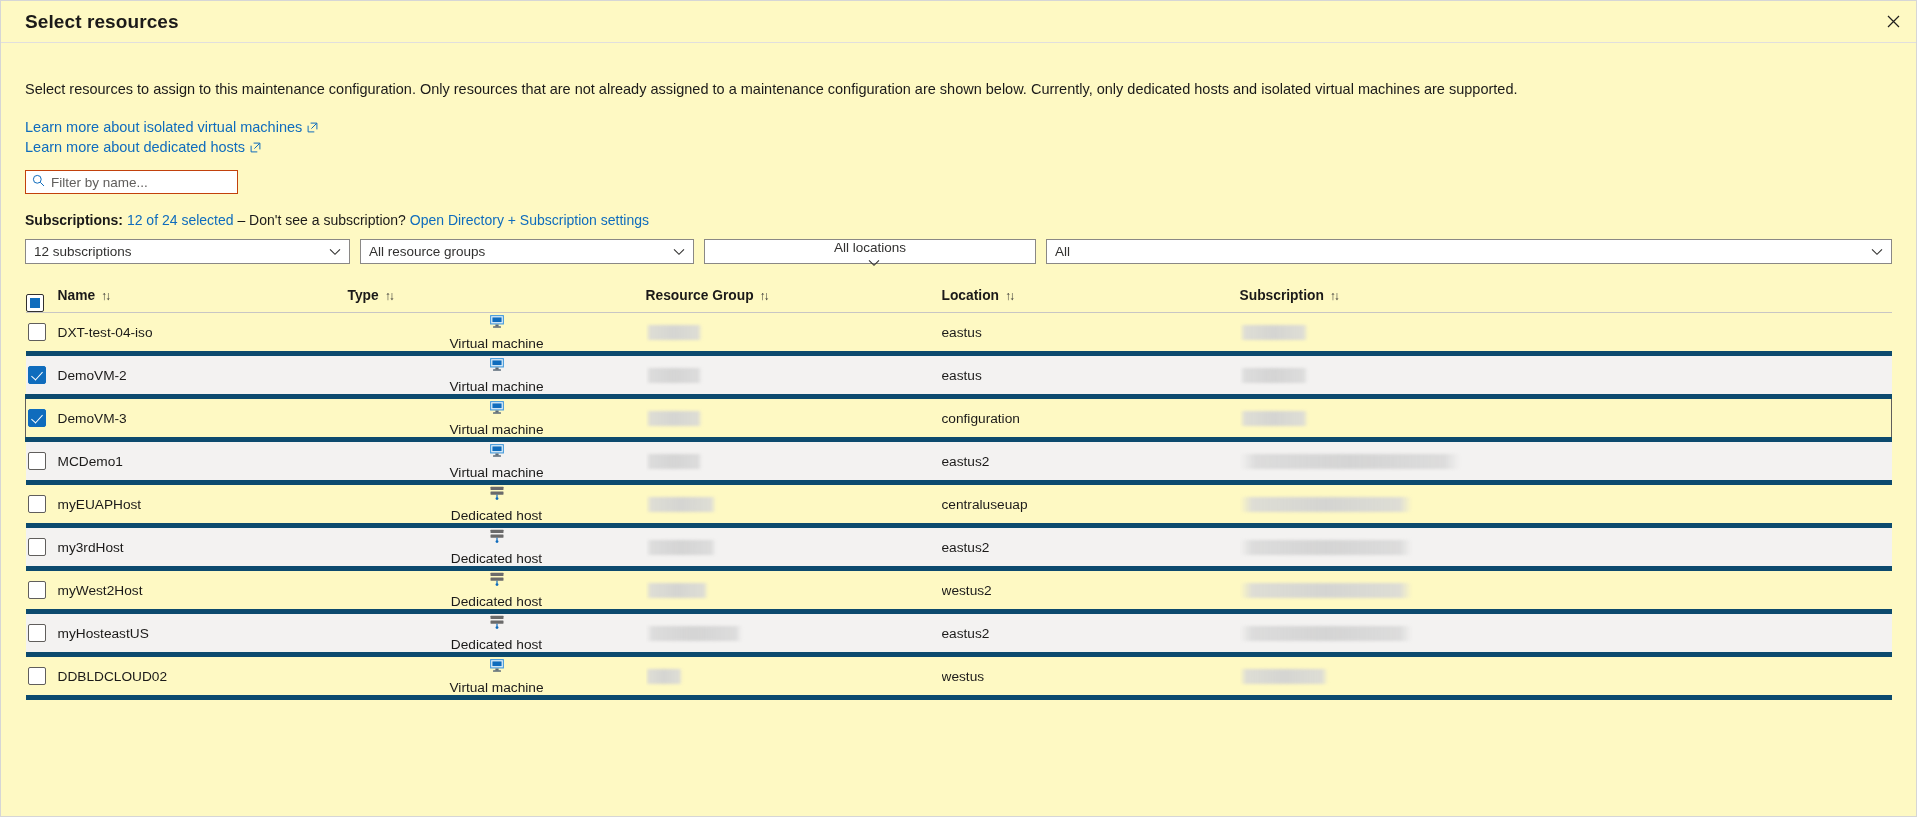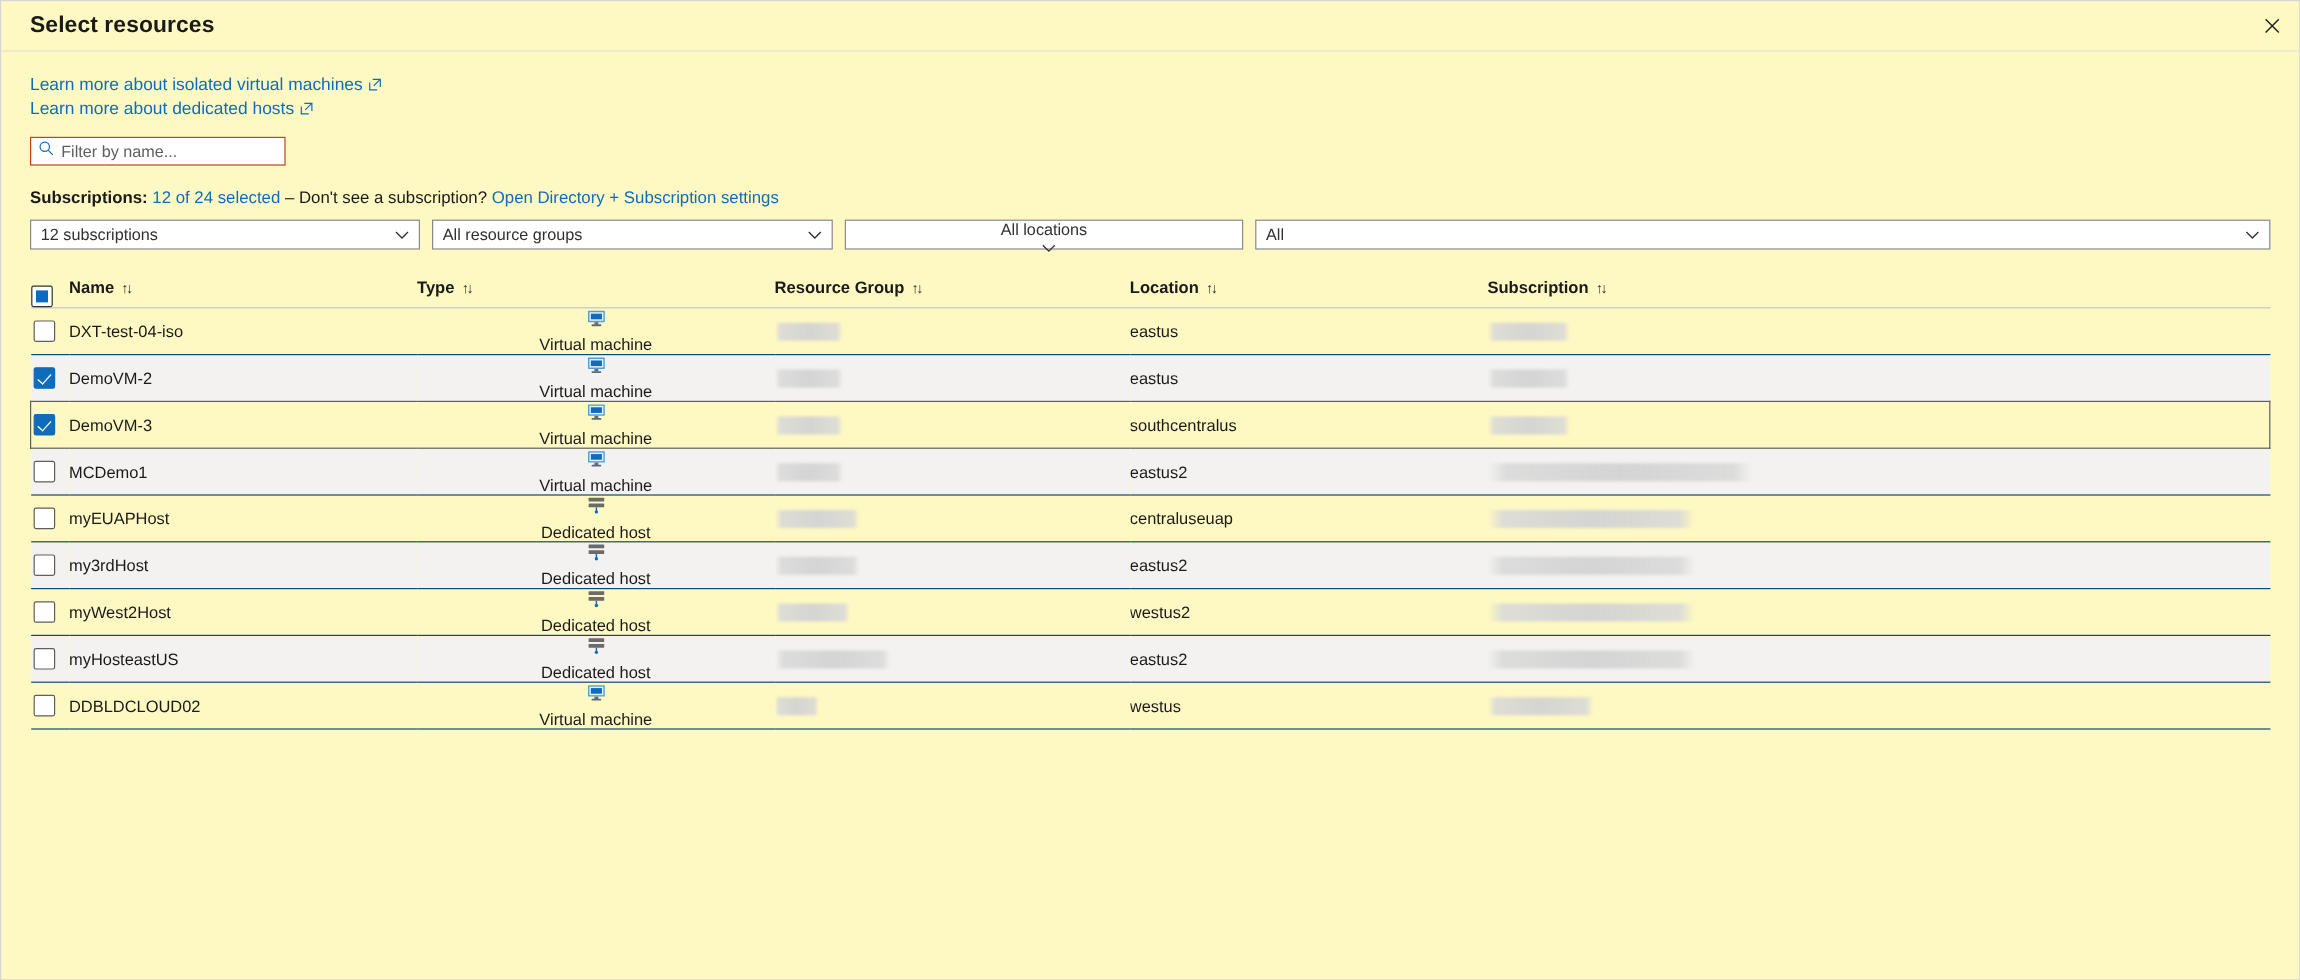--- a/index.html
+++ b/index.html
@@ -167,21 +167,21 @@
   th.c-sub   { width: auto; }
 
   table.grid td {
     padding: 0;
     height: 30px;
     vertical-align: middle;
     color: #1b1a19;
     white-space: nowrap;
     overflow: hidden;
   }
-  tr.row { border-bottom: 1px solid #0c4a6e; }
+  tr.row { border-bottom: 5px solid #0c4a6e; }
   tr.row.alt { background: #f3f2f1; }
   tr.row.focused td {
     border-top: 1px solid #605e5c;
     border-bottom: 1px solid #605e5c;
   }
   tr.row.focused td:first-child { border-left: 1px solid #605e5c; }
   tr.row.focused td:last-child  { border-right: 1px solid #605e5c; }
 
   
   .cb {
@@ -277,20 +277,21 @@
     <div class="title">Select resources</div>
     <button class="close-btn" aria-label="Close">
       <svg width="13" height="13" viewBox="0 0 13 13">
         <path d="M1 1 L12 12 M12 1 L1 12" stroke="#201f1e" stroke-width="1.2" fill="none"></path>
       </svg>
     </button>
   </div>
 
   <div class="body">
 
+    <div class="desc">Select resources to assign to this maintenance configuration. Only resources that are not already assigned to a maintenance configuration are shown below. Currently, only dedicated hosts and isolated virtual machines are supported.</div>
 
     <div class="links">
       <a class="link">
         <span>Learn more about isolated virtual machines</span><span class="ext"><svg width="11" height="11" viewBox="0 0 11 11">
               <path d="M3.6 1.1h6.3v6.3" stroke="#0f6cbd" stroke-width="1" fill="none"></path>
               <path d="M9.6 1.4 L4.4 6.6" stroke="#0f6cbd" stroke-width="1" fill="none"></path>
               <path d="M7.3 9.9H1.1V3.7" stroke="#0f6cbd" stroke-width="1" fill="none"></path>
             </svg></span>
       </a>
       <a class="link">
@@ -424,21 +425,21 @@
                       <rect x="2.2" y="3.2" width="11.6" height="7.1" fill="#ffffff" opacity="0.85"></rect>
                       <rect x="3.4" y="4.4" width="9.2" height="4.7" fill="#0f6cbd"></rect>
                       <rect x="6.4" y="11.5" width="3.2" height="2" fill="#5a6a78"></rect>
                       <rect x="4" y="13.3" width="8" height="1.5" rx="0.5" fill="#5a6a78"></rect>
                     </svg>
                   </span>
                   <span>Virtual machine</span>
                 </span>
               </td>
               <td><span class="redact" style="width:56px"></span></td>
-              <td><span>southcentralus</span></td>
+              <td><span>configuration</span></td>
               <td><span class="redact" style="width:68px"></span></td>
             </tr>
             <tr class="row alt">
               <td style="padding-left:2px"><span class="cb"></span></td>
               <td><span>MCDemo1</span></td>
               <td>
                 <span class="type-cell">
                   <span>
                     <svg class="icon-box" viewBox="0 0 16 16">
                       <rect x="1" y="2" width="14" height="9.5" rx="0.6" fill="#50a0dc"></rect>

